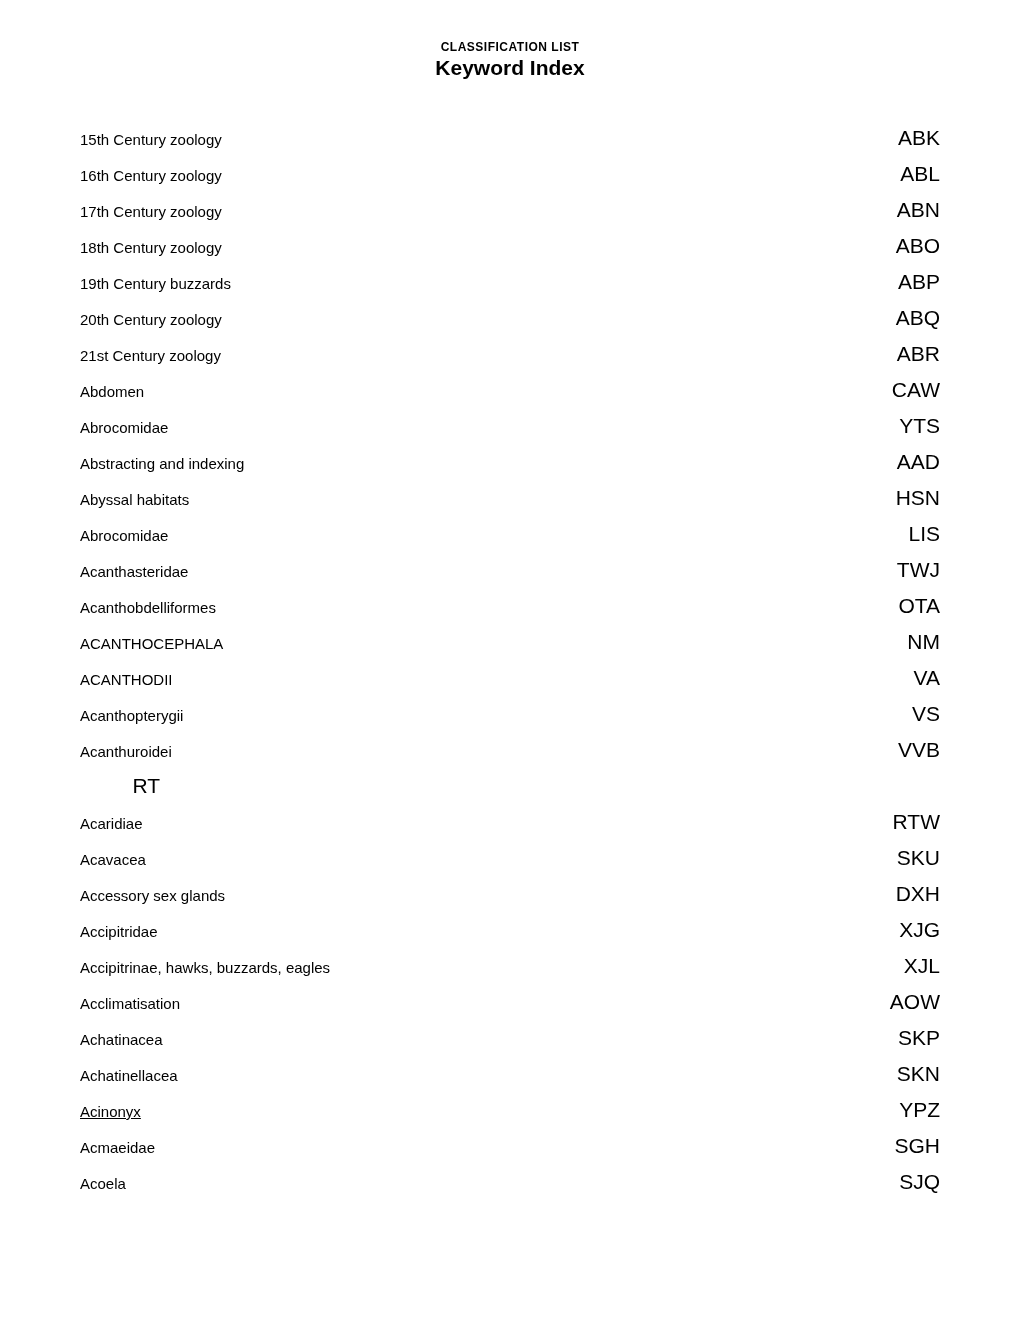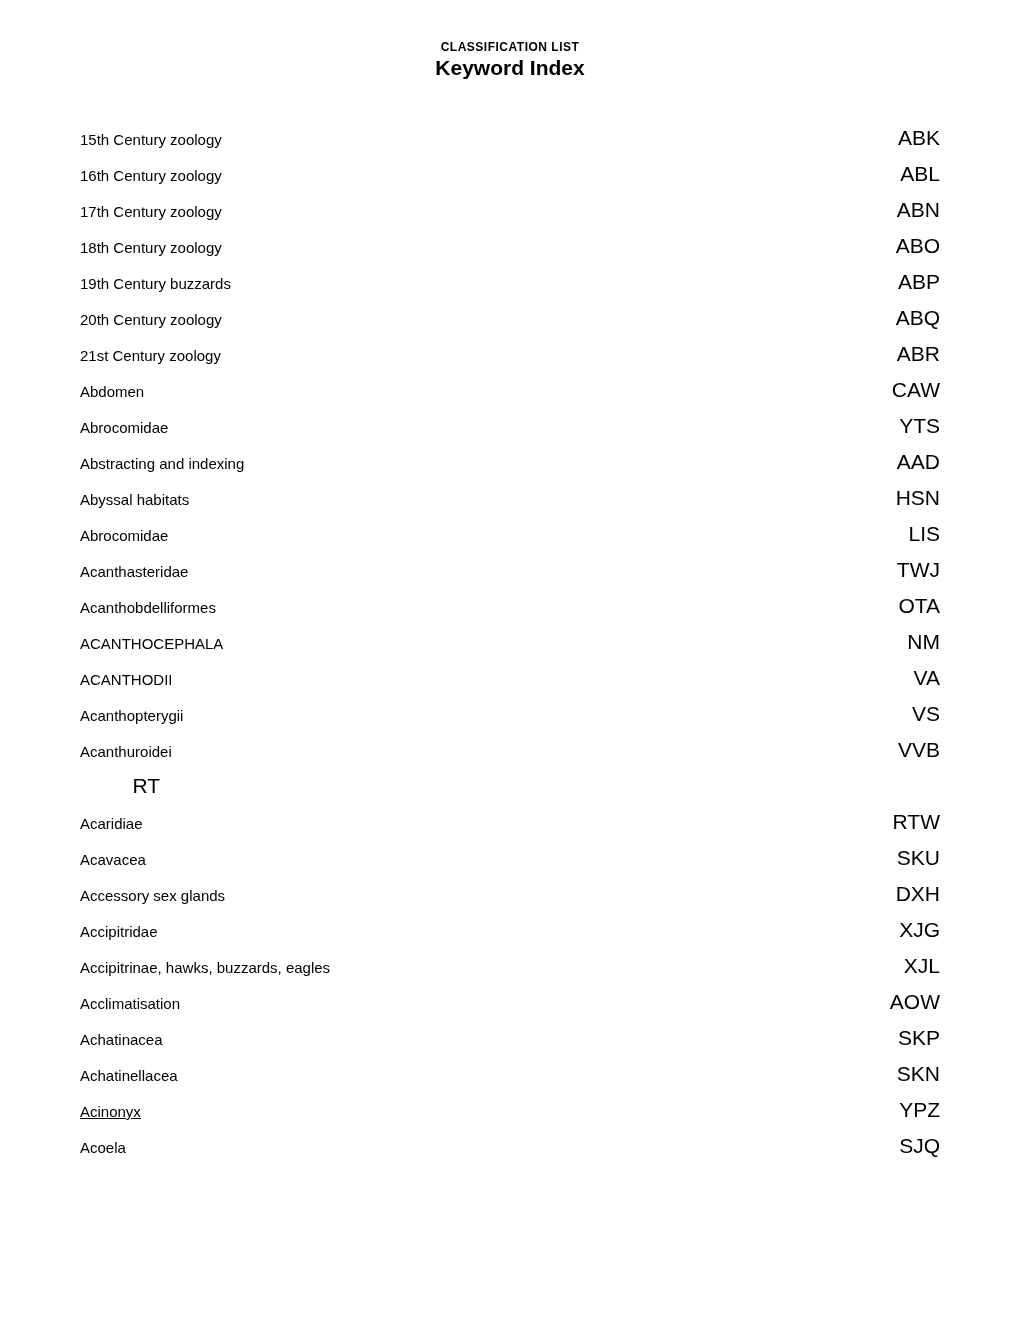--- a/index.html
+++ b/index.html
@@ -175,17 +175,21 @@
       </div>
       <div class="keyword-row">
         <span class="keyword-term">Achatinellacea</span>
         <span class="keyword-code">SKN</span>
       </div>
       <div class="keyword-row">
         <span class="keyword-term underlined">Acinonyx</span>
         <span class="keyword-code">YPZ</span>
       </div>
       <div class="keyword-row">
+        <span class="keyword-term">Acmaeidae</span>
+        <span class="keyword-code">SGH</span>
+      </div>
+      <div class="keyword-row">
         <span class="keyword-term">Acoela</span>
         <span class="keyword-code">SJQ</span>
       </div>
     </div>
 </div>
 
 </body></html>

